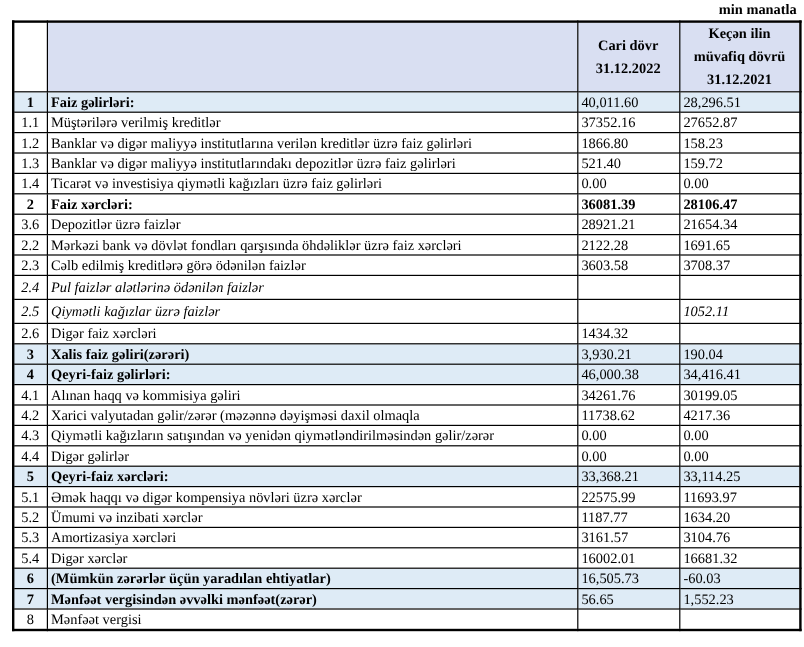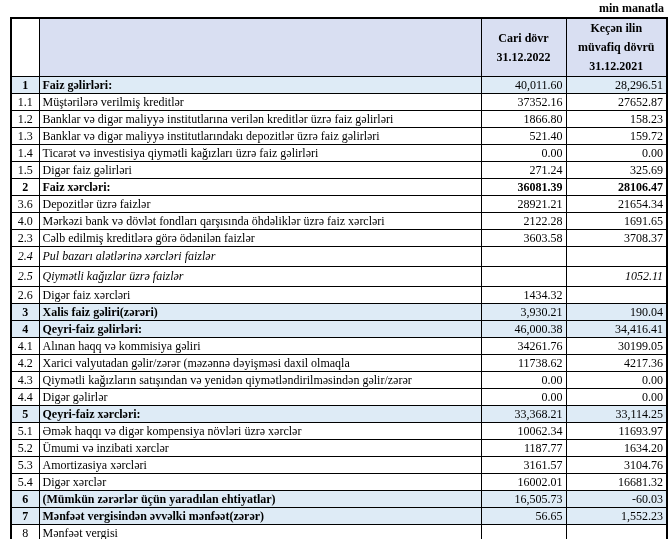--- a/index.html
+++ b/index.html
@@ -13,21 +13,21 @@
   col.c-cur { width: 85px; }
   col.c-prev { width: 101px; }
   td, th { border: 1px solid #000; padding: 0 3px; height: 16px; line-height: 15px;
            white-space: nowrap; overflow: hidden; }
   table { border: 2px solid #000; }
   thead th { background: #d9dff2; height: 54px; font-weight: bold; text-align: center;
              line-height: 19px; white-space: normal; padding: 0 2px; }
   thead th.blank-first { background: #ffffff; }
   tr.tall td { height: 19px; font-style: italic; }
   td.num { text-align: center; }
-  td.val { text-align: right; }
+  td.val { }
   tr.section td { background: #deebf6; }
   .b { font-weight: bold; }
   .th-line { display: block; }
 </style>
 </head>
 <body>
 
 <div class="unit">min manatla</div>
 
 <table>
@@ -77,52 +77,46 @@
         <td class="val">521.40</td>
         <td class="val">159.72</td>
       </tr>
       <tr>
         <td class="num">1.4</td>
         <td>Ticarət və investisiya qiymətli kağızları üzrə faiz gəlirləri</td>
         <td class="val">0.00</td>
         <td class="val">0.00</td>
       </tr>
       <tr>
-        <td class="num">1.5</td>
-        <td>Digər faiz gəlirləri</td>
-        <td class="val">271.24</td>
-        <td class="val">325.69</td>
-      </tr>
-      <tr>
         <td class="num b">2</td>
         <td class="b">Faiz xərcləri:</td>
         <td class="val b">36081.39</td>
         <td class="val b">28106.47</td>
       </tr>
       <tr>
         <td class="num">3.6</td>
         <td>Depozitlər üzrə faizlər</td>
         <td class="val">28921.21</td>
         <td class="val">21654.34</td>
       </tr>
       <tr>
-        <td class="num">4.0</td>
+        <td class="num">2.2</td>
         <td>Mərkəzi bank və dövlət fondları qarşısında öhdəliklər üzrə faiz xərcləri</td>
         <td class="val">2122.28</td>
         <td class="val">1691.65</td>
       </tr>
       <tr>
         <td class="num">2.3</td>
         <td>Cəlb edilmiş kreditlərə görə ödənilən faizlər</td>
         <td class="val">3603.58</td>
         <td class="val">3708.37</td>
       </tr>
       <tr class="tall">
         <td class="num">2.4</td>
-        <td>Pul bazarı alətlərinə xərcləri faizlər</td>
+        <td>Pul faizlər alətlərinə ödənilən faizlər</td>
         <td class="val"></td>
         <td class="val"></td>
       </tr>
       <tr class="tall">
         <td class="num">2.5</td>
         <td>Qiymətli kağızlar üzrə faizlər</td>
         <td class="val"></td>
         <td class="val">1052.11</td>
       </tr>
       <tr>
@@ -169,21 +163,21 @@
       </tr>
       <tr class="section">
         <td class="num b">5</td>
         <td class="b">Qeyri-faiz xərcləri:</td>
         <td class="val">33,368.21</td>
         <td class="val">33,114.25</td>
       </tr>
       <tr>
         <td class="num">5.1</td>
         <td>Əmək haqqı və digər kompensiya növləri üzrə xərclər</td>
-        <td class="val">10062.34</td>
+        <td class="val">22575.99</td>
         <td class="val">11693.97</td>
       </tr>
       <tr>
         <td class="num">5.2</td>
         <td>Ümumi və inzibati xərclər</td>
         <td class="val">1187.77</td>
         <td class="val">1634.20</td>
       </tr>
       <tr>
         <td class="num">5.3</td>

